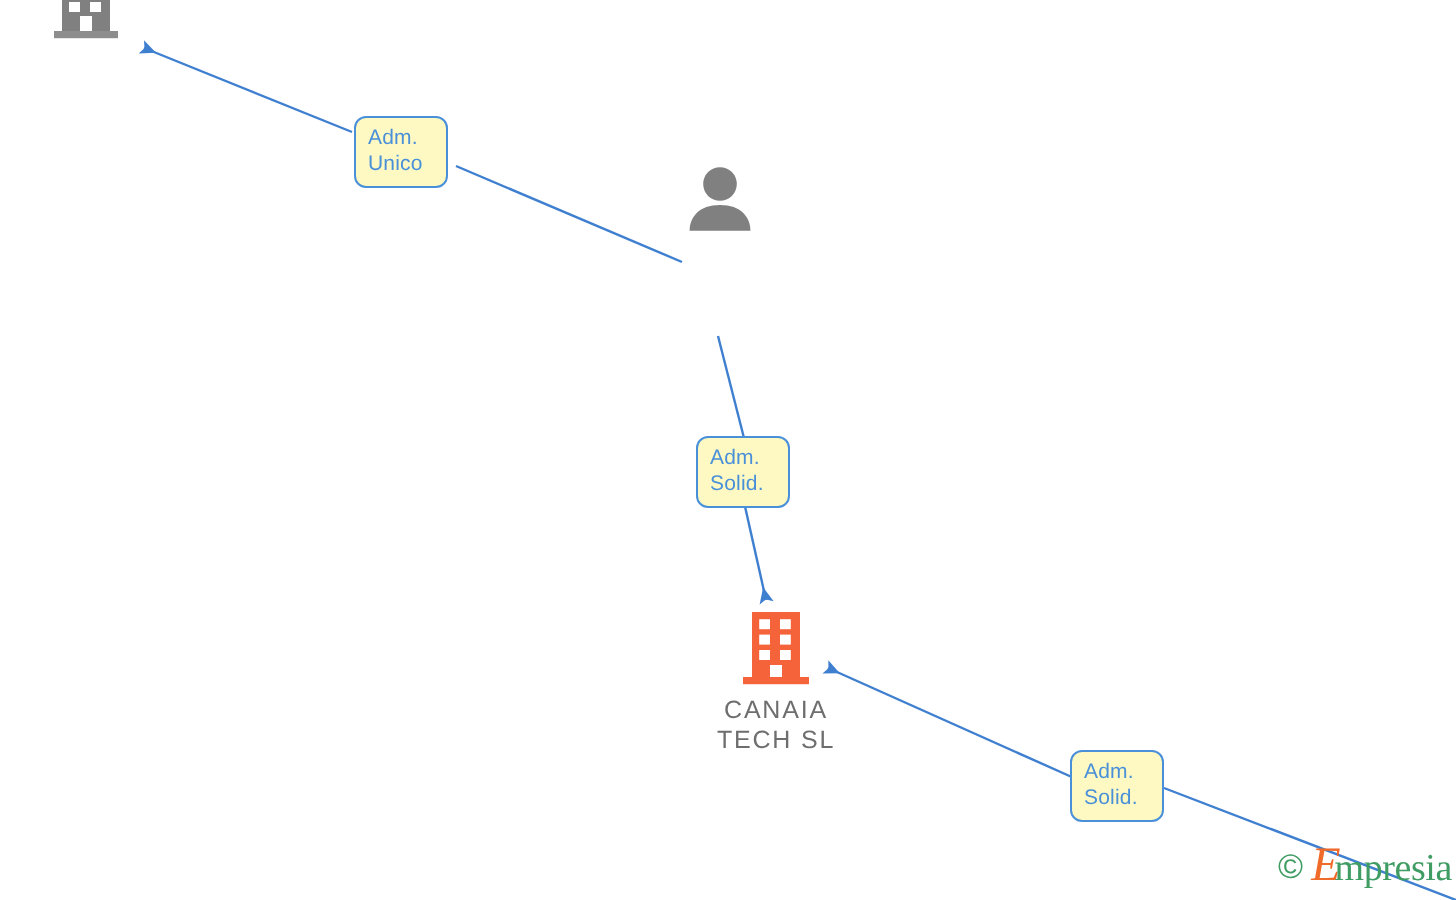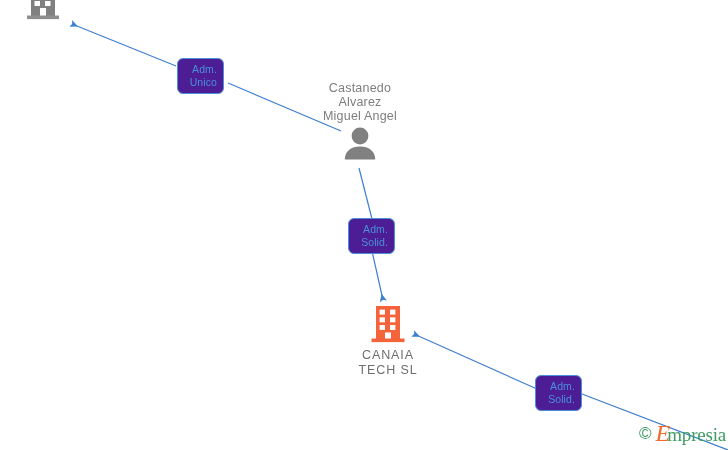--- a/index.html
+++ b/index.html
@@ -53,25 +53,25 @@
   .node-label.person {
     margin-bottom: 2px;
   }
 
   
   .rel-chip {
     position: absolute;
     box-sizing: border-box;
     border: 1px solid #4a90d9;
     border-radius: 6px;
-    background: #4c1d95;
+    background: #fef9c3;
     color: #4a90d9;
     font-size: 10.5px;
     line-height: 13px;
-    text-align: right;
+    text-align: left;
     padding: 4px 6px 4px 6px;
     white-space: pre-line;
     letter-spacing: 0.1px;
   }
 
   
   #watermark {
     position: absolute;
     right: 2px;
     bottom: 4px;
@@ -136,23 +136,20 @@
         <rect x="11.5" y="13" width="5.5" height="5" fill="#ffffff"></rect>
         <rect x="22" y="13" width="5.5" height="5" fill="#ffffff"></rect>
         <rect x="17" y="20" width="6" height="8" fill="#ffffff"></rect>
         <rect x="4" y="27.5" width="32" height="3.6" fill="#8d8d8d"></rect>
       </svg>
     </span>
     <div class="node-label"></div>
   </div>
 
   <div class="node" style="left:293px; top:81px; width:134px;">
-    <div class="node-label person">Castanedo
-Alvarez
-Miguel Angel</div>
     <span class="node-icon">
       <svg width="38" height="36" viewBox="0 0 38 36">
         <circle cx="19" cy="11" r="8.4" fill="#808080"></circle>
         <path d="M19 21.5 C8.5 21.5 3.8 27.6 3.8 34.4 L34.2 34.4 C34.2 27.6 29.5 21.5 19 21.5 Z" fill="#808080"></path>
       </svg>
     </span>
   </div>
 
   <div class="node" style="left:330px; top:303px; width:116px;text-align:center;">
     <span class="node-icon">

